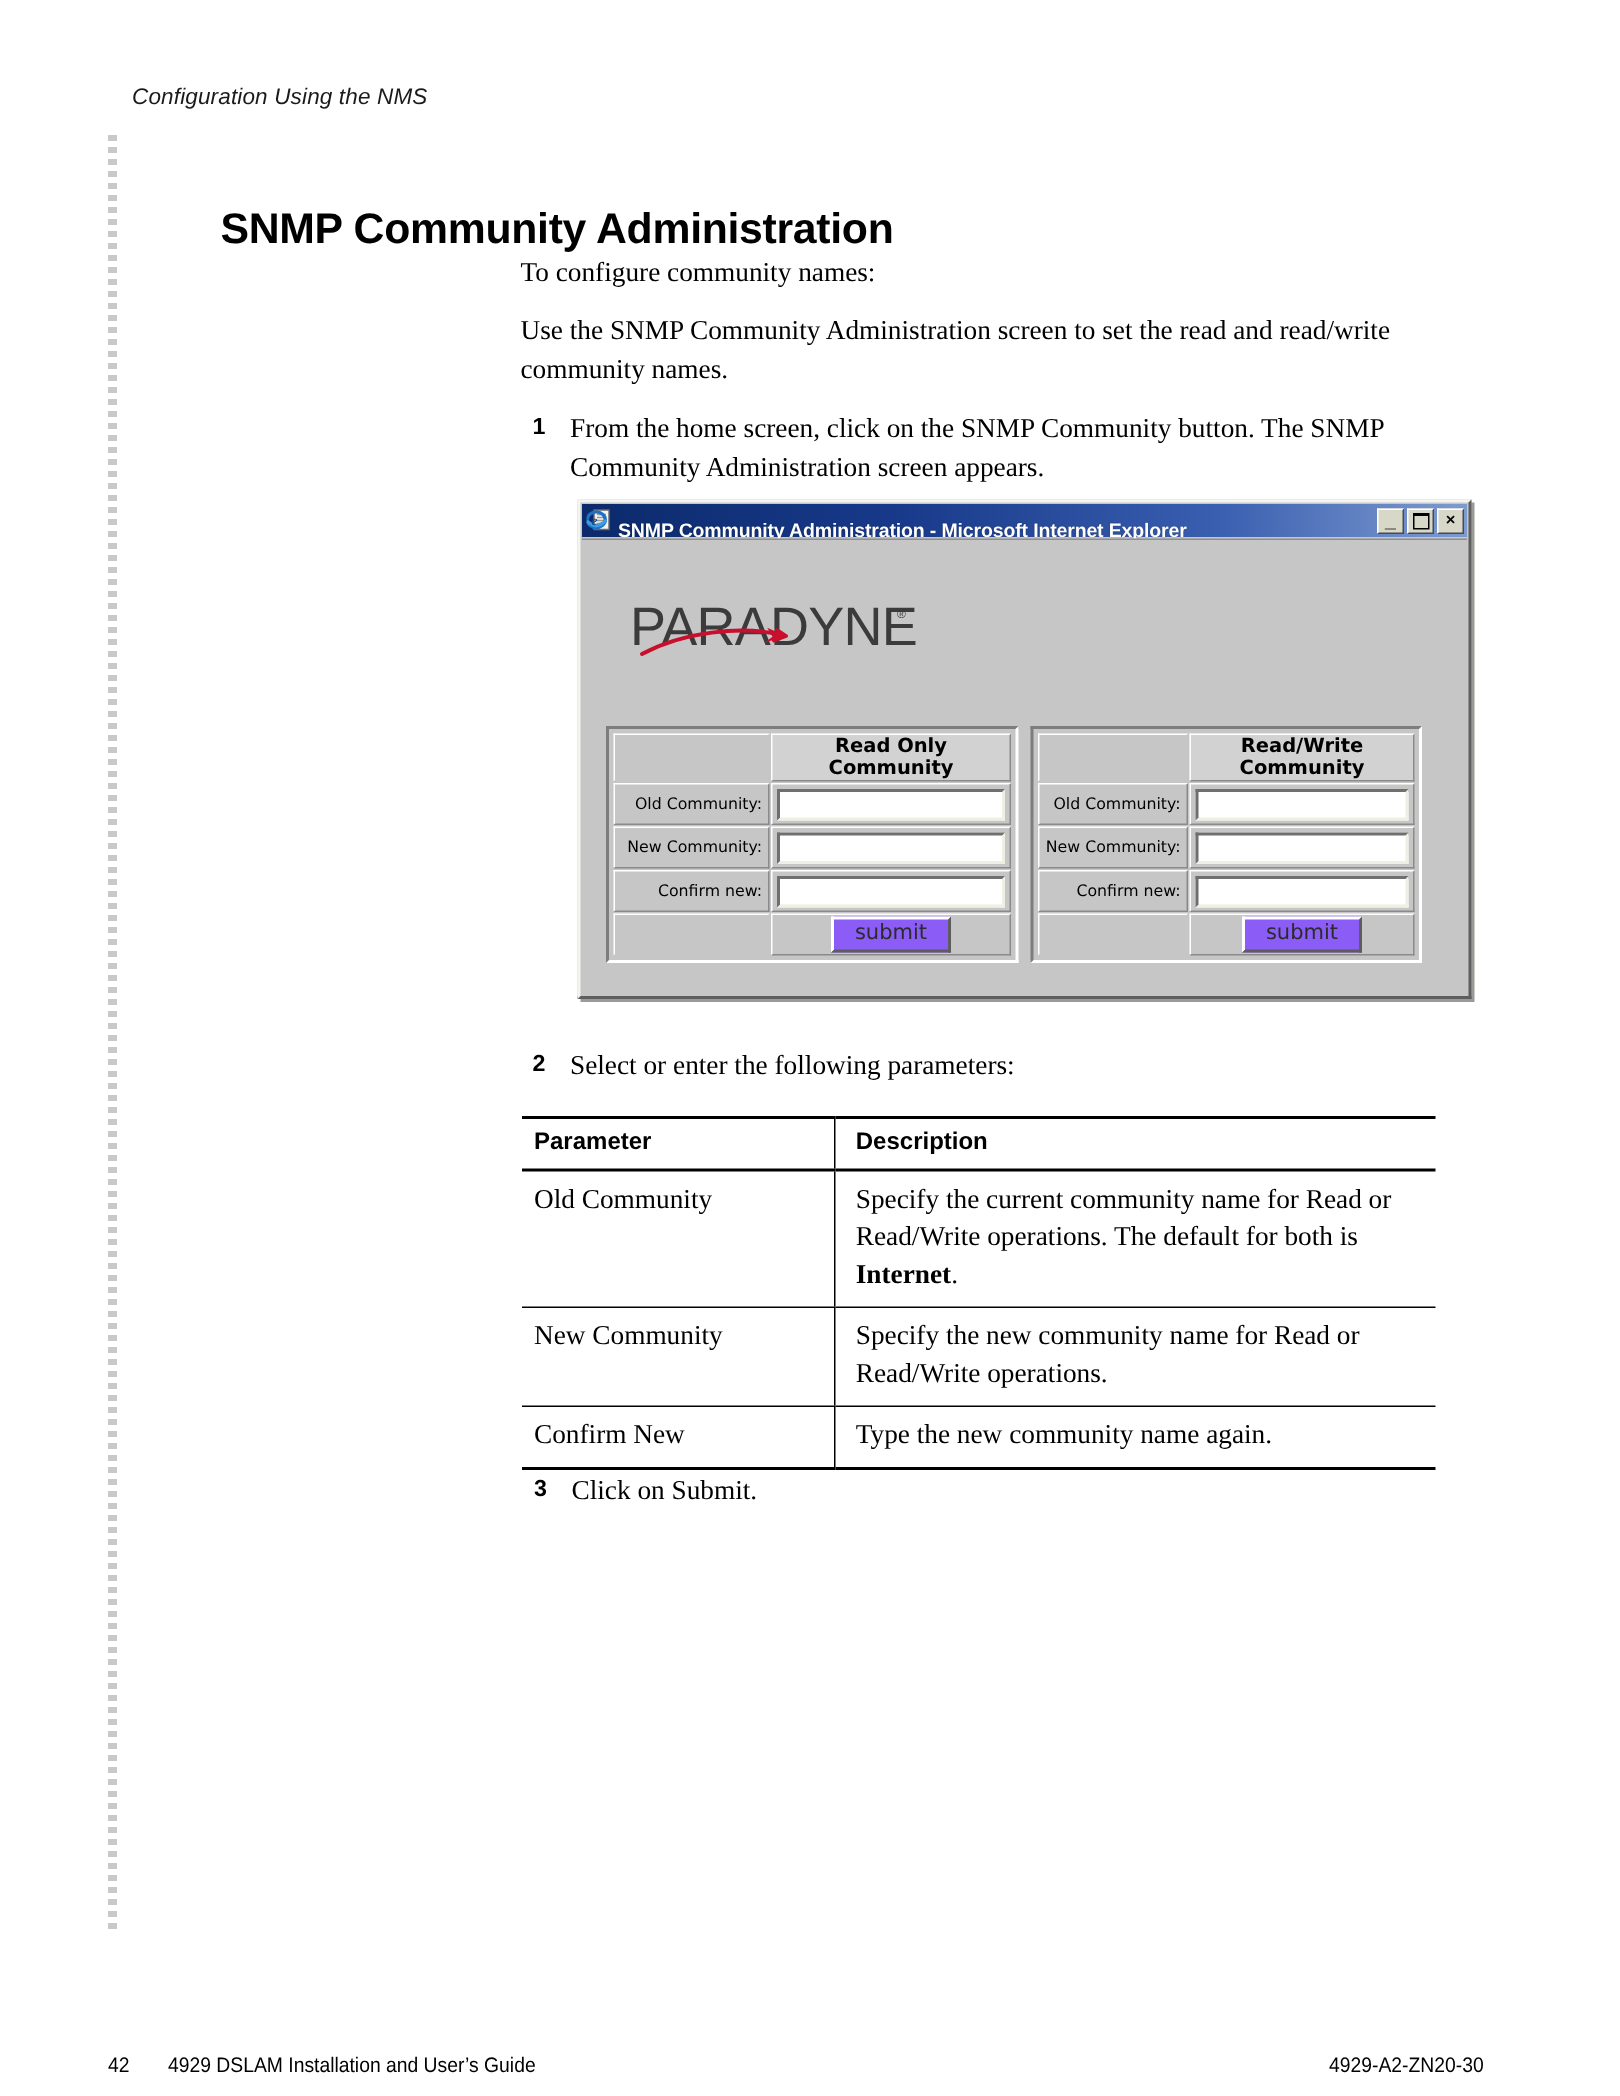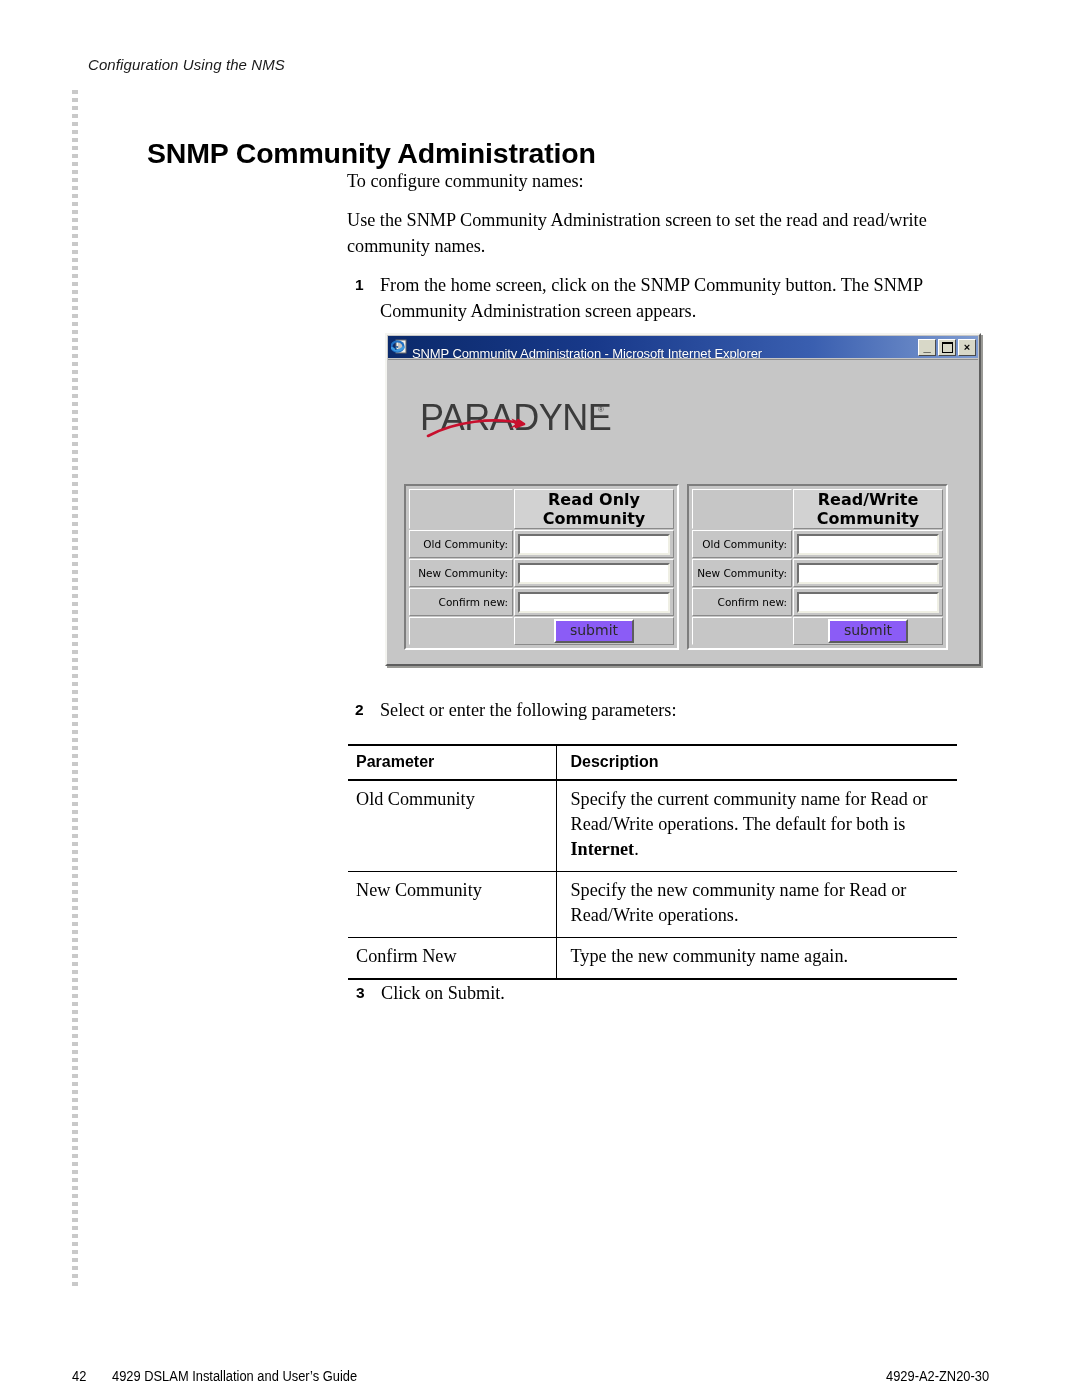--- a/index.html
+++ b/index.html
@@ -108,21 +108,21 @@
     padding: 0 2px 0 3px;
   }
   .ie-icon {
     width: 17px; height: 16px;
     position: relative;
     flex: 0 0 auto;
     margin-right: 4px;
   }
   .titlebar-text {
     font-family: "Liberation Sans", sans-serif;
-    font-weight: normal;
+    font-weight: bold;
     font-size: 13px;
     color: #ffffff;
     white-space: nowrap;
     letter-spacing: -0.1px;
     text-shadow: 0 0 1px rgba(0,0,0,.4);
     flex: 1 1 auto;
     overflow: hidden;
     margin-top: 12px;
   }
   .winbtns { display: flex; gap: 2px; flex: 0 0 auto; }
@@ -205,21 +205,21 @@
     font-size: 10.5px;
     color: #000;
   }
   .cell.lbl { text-align: right; padding-right: 4px; white-space: nowrap; }
   .panel.left  .cell.lbl { width: 104px; }
   .panel.right .cell.lbl { width: 100px; }
   .cell.hdr {
     text-align: center;
     font-family: "DejaVu Sans", sans-serif;
     font-weight: bold;
-    font-size: 16px;
+    font-size: 13px;
     height: 22px;
     background: #d2d2d2;
   }
   .cell.blank { border: 1.5px solid #c6c6c6; border-top-color:#ffffff; border-left-color:#ffffff; }
   .cell.fld { padding: 0 3px; }
 
   .textbox {
     display: block;
     width: 100%;
     height: 21px;

